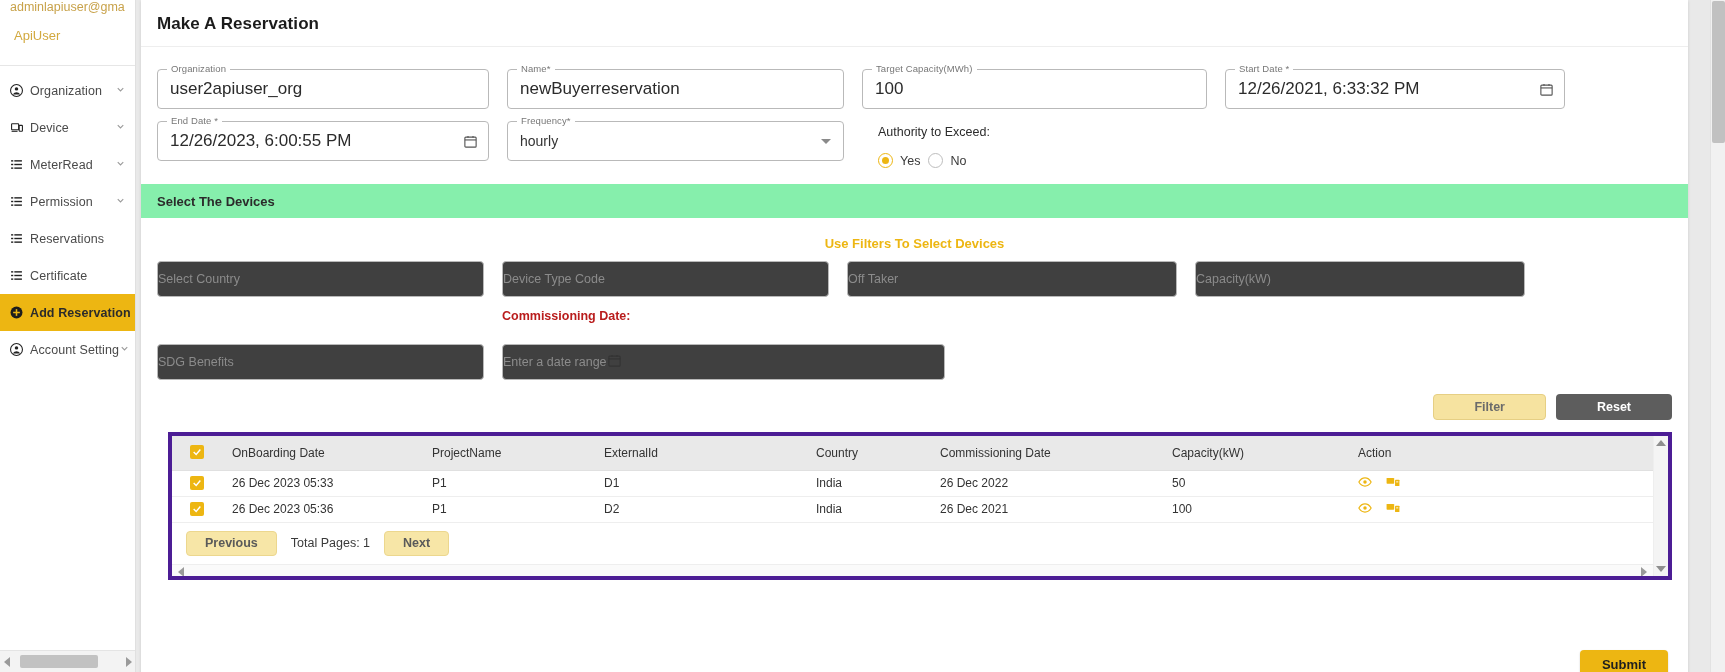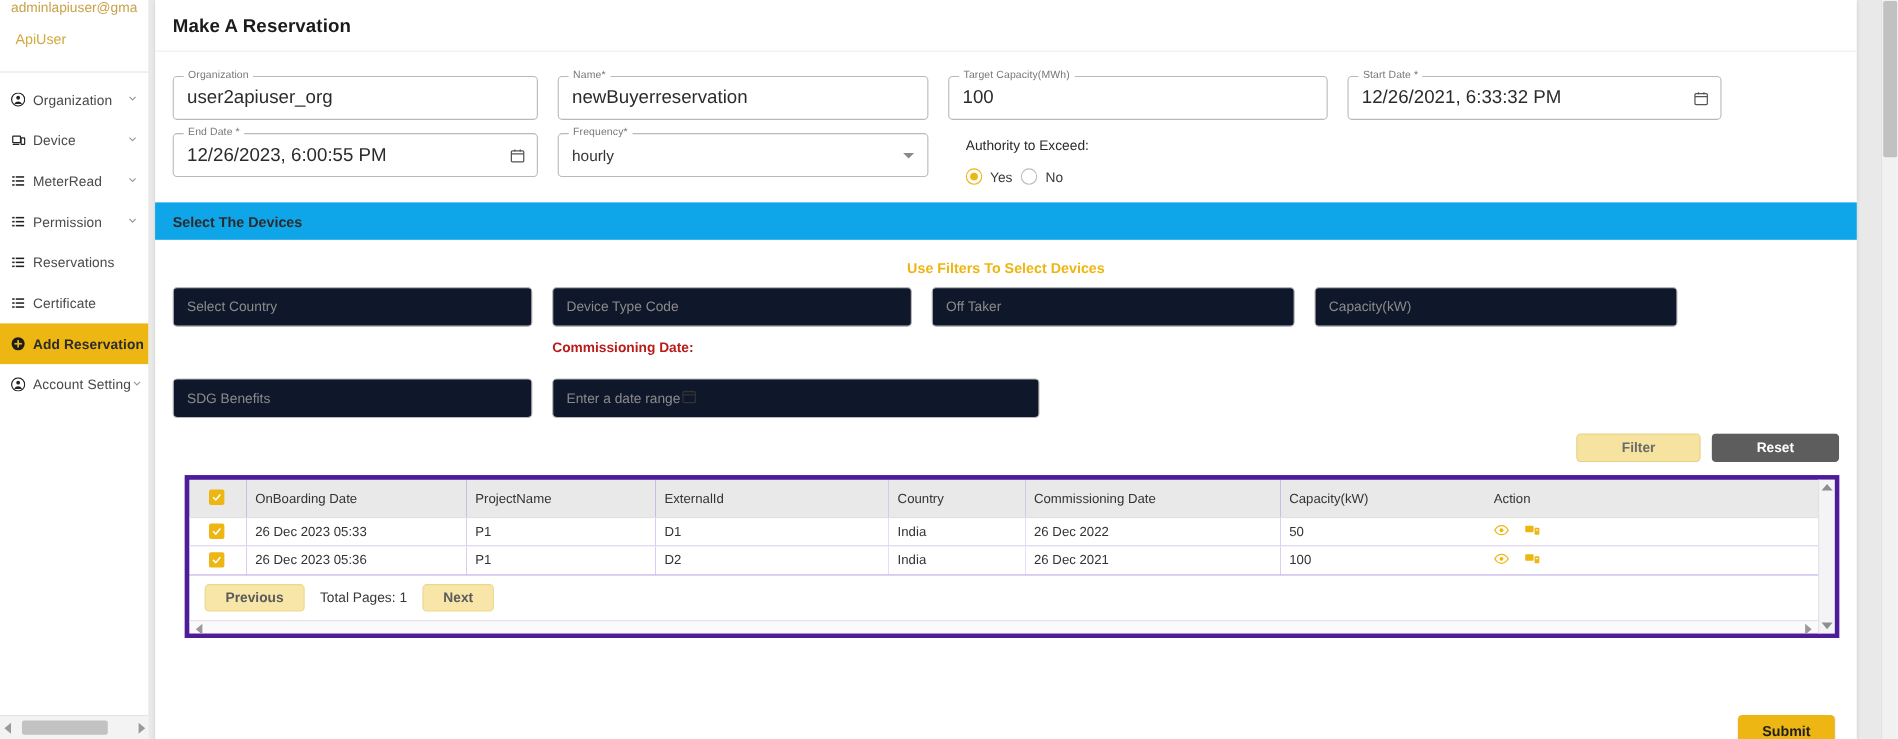--- a/index.html
+++ b/index.html
@@ -84,32 +84,32 @@
   .radio { display: flex; align-items: center; gap: 7px; font-size: 12.5px; color:#3a3a3a;}
   .rdot { width: 15px; height: 15px; border-radius: 50%; border: 1.6px solid #bdbdbd; position: relative; }
   .rdot.on { border-color: #edb612; }
   .rdot.on:after {
     content:''; position:absolute; left:3px; top:3px; width:7px; height:7px;
     border-radius:50%; background:#edb612;
   }
 
   
   .sect-head {
-    background: #0ea5e9; height: 34px; display: flex; align-items: center;
+    background: #86efac; height: 34px; display: flex; align-items: center;
     padding: 0 16px; margin-top: 10px; font-size: 13px; font-weight: 700; color: #2b2b2b;
   }
   .filters { padding: 10px 16px 0 16px; position: relative; }
   .filters-title {
     text-align: center; color: #edb612; font-weight: 700; font-size: 13px;
     margin: 8px 0 10px 0;
   }
   .frow { display: flex; gap: 18px; }
   .inp {
     border: 1px solid #b9b9b9; border-radius: 4px; height: 36px;
-    display: flex; align-items: center; padding: 0 12px; position: relative; background:#0f172a;
+    display: flex; align-items: center; padding: 0 0; position: relative; background:#404040;
   }
   .inp .ph { font-size: 12.5px; color: #8b8b8b; }
   .f1 { width: 327px; } .f2 { width: 327px; } .f3 { width: 330px; } .f4 { width: 330px; }
   .sub-label { font-size: 12.5px; color: #b91c1c; margin-bottom: 20px; height: 15px; font-weight: bold; }
   .btn-row { display: flex; justify-content: flex-end; gap: 10px; padding: 14px 16px 0 0; }
   .btn {
     border-radius: 4px; font-size: 12.5px; font-weight: 700; padding: 0 40px; height: 26px;
     display: flex; align-items: center; justify-content: center; cursor: pointer; border: 1px solid transparent;
   }
   .btn-filter { background: #f6e3a0; color: #6b6b6b; border-color: #e6cf84; }

